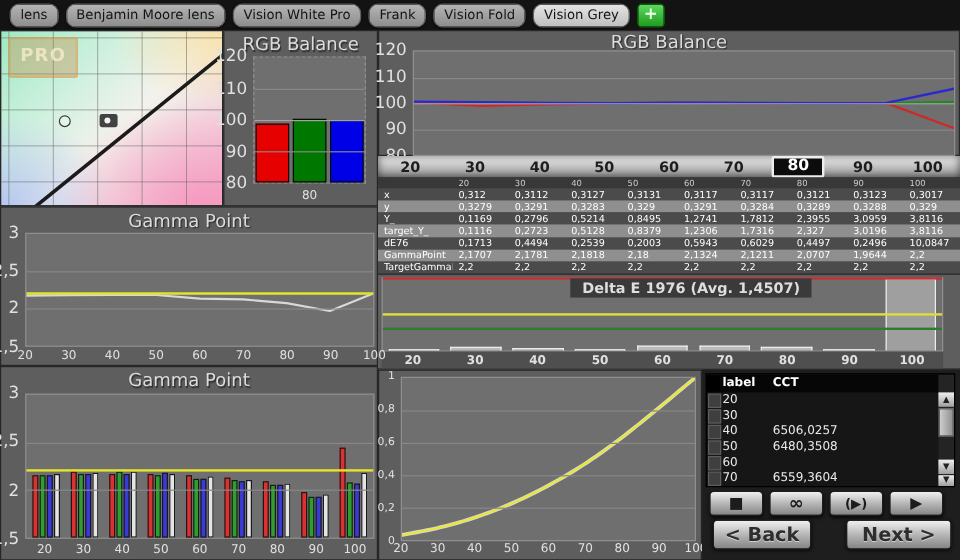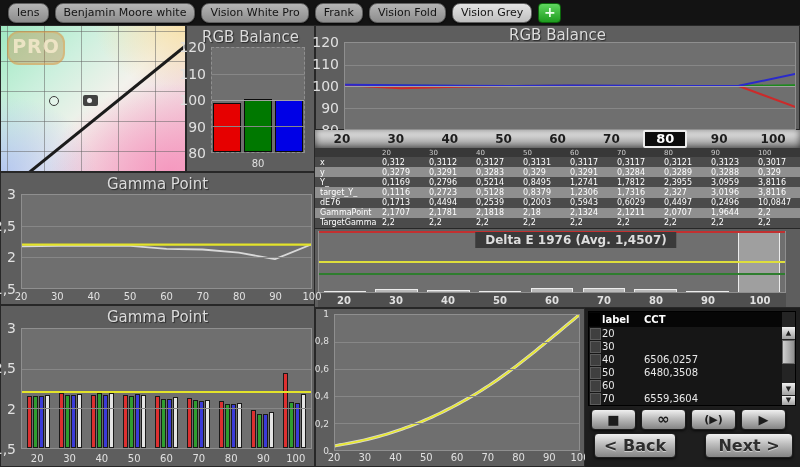--- a/index.html
+++ b/index.html
@@ -34,21 +34,21 @@
       radial-gradient(95% 85% at 100% 0%, rgba(248,224,165,.9) 0%, rgba(248,224,165,0) 52%),
       radial-gradient(100% 100% at 0% 100%, rgba(165,185,242,.75) 0%, rgba(165,185,242,0) 52%),
       linear-gradient(135deg,#9fe9c2 0%,#cdf0de 30%,#f3f2ec 55%,#f2d9e0 75%,#f2bcd0 100%);}
   .ciegrid{position:absolute;left:0;top:0;right:0;bottom:0;
     background-image:linear-gradient(90deg,rgba(95,95,95,.5) 1px,transparent 1px),linear-gradient(0deg,rgba(95,95,95,.5) 1px,transparent 1px);
     background-size:37px 30px;background-position:6px 6px;}
   .cieline{position:absolute;height:2.5px;background:#1b1b1b;transform-origin:0 50%;}
   .ciecircle{position:absolute;width:8px;height:8px;border:1.5px solid #3c3c3c;border-radius:50%;background:rgba(255,255,255,.25);}
   .ciecursor{position:absolute;width:15px;height:11px;background:rgba(35,35,35,.85);border-radius:2px;}
   .ciecursor:after{content:"";position:absolute;left:4px;top:3px;width:5px;height:5px;border-radius:50%;background:#f2f2f2;}
-  .pro{position:absolute;left:6px;top:5px;width:54px;height:30px;background:rgba(200,122,48,.32);border:2px solid rgba(230,160,70,.4);border-radius:12px;color:rgba(252,238,210,.75);font-weight:bold;font-size:19px;text-align:center;line-height:27px;letter-spacing:1px;}
+  .pro{position:absolute;left:6px;top:5px;width:54px;height:30px;background:rgba(200,122,48,.32);border:2px solid rgba(230,160,70,.4);border-radius:2px;color:rgba(252,238,210,.75);font-weight:bold;font-size:15px;text-align:center;line-height:27px;letter-spacing:1px;}
 
   
   .rgbbars{position:absolute;display:flex;align-items:flex-end;justify-content:center;gap:3px;}
   .rgbbar{width:28px;border:1px solid #0a0a0a;box-sizing:border-box;}
 
   
   .slider{position:absolute;background:linear-gradient(180deg,#fbfbfb 0%,#c6c6c6 45%,#8e8e8e 100%);box-shadow:inset 0 0 7px rgba(0,0,0,.6);display:flex;align-items:center;}
   .slidercell{flex:1;text-align:center;font-size:12px;font-weight:bold;color:#1d1d1d;cursor:default;}
   .selbox{display:inline-block;background:#0c0c0c;color:#ffffff;border:2px solid #ededed;border-radius:2px;padding:0 11px;font-size:13px;line-height:14px;}
 
@@ -90,21 +90,21 @@
   .darkzone{position:absolute;background:#1e1e1e;}
 </style>
 </head>
 <body>
 
 <div id="screen">
 
   <div class="tabbar">
     <div class="tabs">
         <div class="tab">lens</div>
-        <div class="tab">Benjamin Moore white</div>
+        <div class="tab">Benjamin Moore lens</div>
         <div class="tab">Vision White Pro</div>
         <div class="tab">Frank</div>
         <div class="tab">Vision Fold</div>
         <div class="tab active">Vision Grey</div>
       </div>
     <div class="addbtn">+</div>
   </div>
 
   <div class="cie" style="left:0;top:25px;width:186px;height:147px;">
     <div class="ciegrid"></div>

